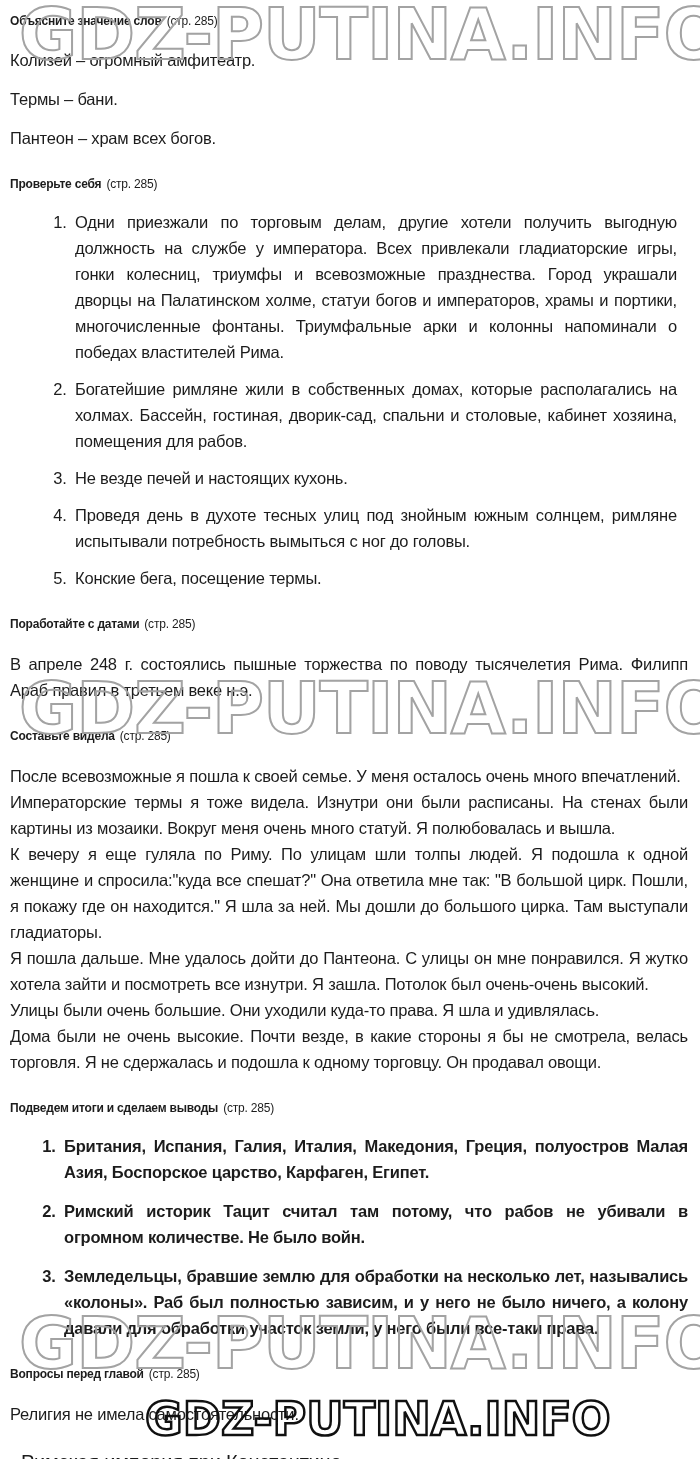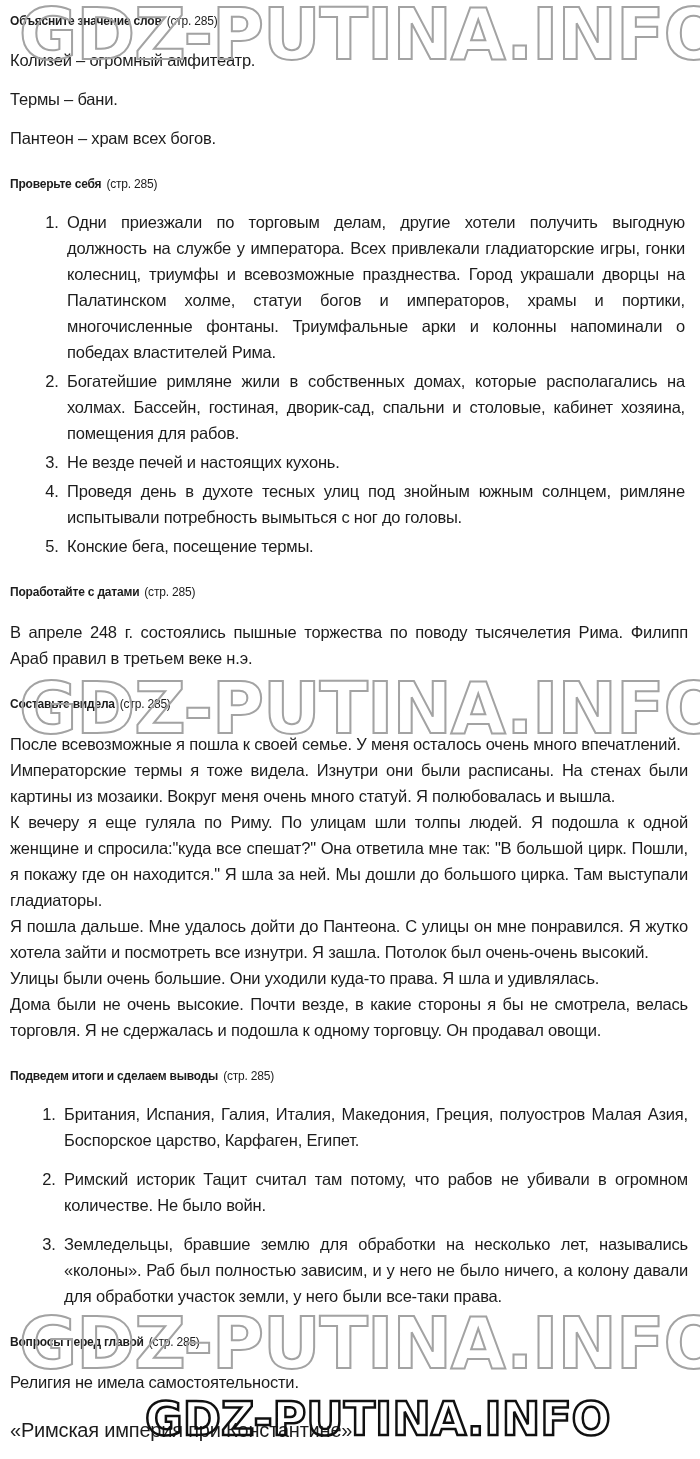--- a/index.html
+++ b/index.html
@@ -13,22 +13,22 @@
   h2{font-size:12px;font-weight:bold;margin:20px 0 0;line-height:26px;}
   h2.first{margin-top:2px;}
   h2 .ref{font-weight:normal;margin-left:5px;}
   p{margin:14px 0 0;}
   p.def{margin-top:13px;}
   p.body-text{text-align:justify;}
   .story{margin-top:14px;}
   .story p{margin:0;text-align:justify;}
   ol{margin:12px 0 0;padding-left:50px;}
   ol li{text-align:justify;padding-left:4px;}
-  ol.tight li{margin:3px;}
-  ol.spaced li{margin-bottom:13px;}
+  ol.tight li{margin:11px;}
+  ol.spaced li{margin-bottom:13px;font-weight:bold;}
   h3.chapter{font-size:20px;font-weight:normal;margin:22px 0 0;line-height:26px;}
   
   .wm{
     position:absolute;left:0;top:0;white-space:nowrap;pointer-events:none;
     font-family:"DejaVu Sans",sans-serif;font-weight:bold;
     color:transparent;user-select:none;z-index:5;
   }
   .wm-light{
     font-size:71px;letter-spacing:-1px;
     -webkit-text-stroke:2px #a3a3a3;text-stroke:2px #a3a3a3;

